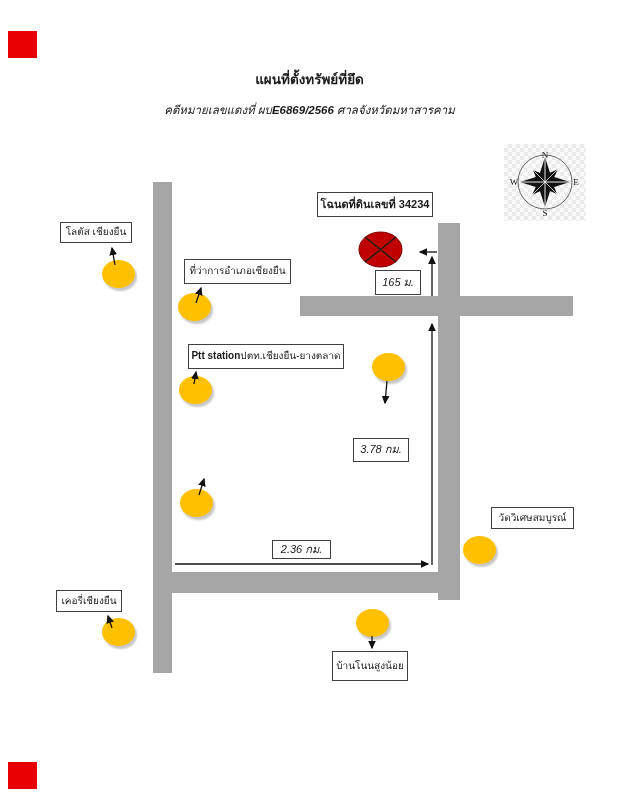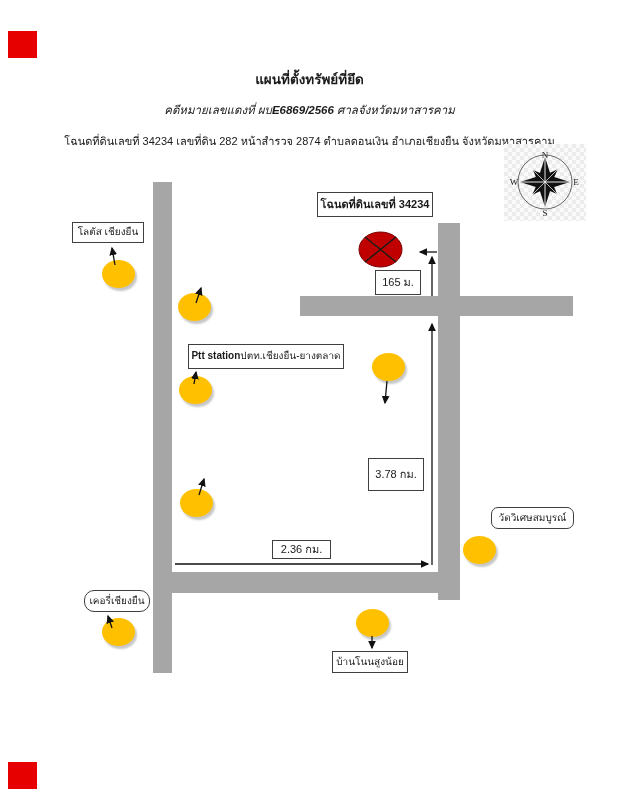--- a/index.html
+++ b/index.html
@@ -9,42 +9,41 @@
   .hdr-title{top:68px;font-size:13.5px;font-weight:bold;}
   .hdr-line{top:101px;font-size:11.5px;font-style:italic;}
   .hdr-line2{top:132px;font-size:11px;}
   .b{font-weight:bold;}
   .redact{position:absolute;left:8px;width:29px;height:27px;background:#e60000;}
   .road{position:absolute;background:#a6a6a6;}
   .lbl{position:absolute;background:#fff;border:1px solid #3f3f3f;box-sizing:border-box;
        display:flex;align-items:center;justify-content:center;text-align:center;
        font-size:10px;line-height:1.05;padding:1px 2px;white-space:nowrap;overflow:hidden;}
   .lbl-bold{font-weight:bold;font-size:11px;border-width:1.5px;}
-  .dist{font-size:11px;}
+  .dist{font-size:11px;font-style:italic;}
   .marker{position:absolute;width:33px;height:28px;background:#ffc000;border-radius:50%;
           box-shadow:2px 3px 2px rgba(130,130,130,0.45);}
   .overlay{position:absolute;left:0;top:0;pointer-events:none;}
   .compass{position:absolute;left:504px;top:144px;width:82px;height:77px;
            background-color:#fafafa;
            background-image:linear-gradient(45deg,#ececec 25%,transparent 25%,transparent 75%,#ececec 75%),
                             linear-gradient(45deg,#ececec 25%,transparent 25%,transparent 75%,#ececec 75%);
            background-size:8px 8px;background-position:0 0,4px 4px;}
   .prop{position:absolute;left:358px;top:231px;width:45px;height:37px;}
 </style>
 </head>
 <body>
 
 <div class="page">
 
   <div class="redact" style="top:31px;"></div>
   <div class="redact" style="top:762px;"></div>
 
   <div class="hdr hdr-title">แผนที่ตั้งทรัพย์ที่ยึด</div>
   <div class="hdr hdr-line"><span>คดีหมายเลขแดงที่ ผบ</span><span class="b">E6869/2566</span><span> ศาลจังหวัดมหาสารคาม</span></div>
-  <div class="hdr hdr-line2">โฉนดที่ดินเลขที่ 34234 เลขที่ดิน 282 หน้าสำรวจ 2874 ตำบลดอนเงิน อำเภอเชียงยืน จังหวัดมหาสารคาม</div>
 
   <div class="compass">
     <svg width="82" height="77" viewBox="0 0 82 77">
       <circle cx="41" cy="38" r="27" fill="none" stroke="#666" stroke-width="1"></circle>
       <polygon points="41,20 46,33 58,38 46,43 41,56 36,43 24,38 36,33" fill="#111" transform="rotate(45 41 38)"></polygon>
       <polygon points="41,13 47,32 66,38 47,44 41,63 35,44 16,38 35,32" fill="#111"></polygon>
       <line x1="41" y1="13" x2="41" y2="63" stroke="#fff" stroke-width="0.9"></line>
       <line x1="16" y1="38" x2="66" y2="38" stroke="#fff" stroke-width="0.9"></line>
       <line x1="24" y1="21" x2="58" y2="55" stroke="#fff" stroke-width="0.7"></line>
       <line x1="58" y1="21" x2="24" y2="55" stroke="#fff" stroke-width="0.7"></line>
@@ -70,32 +69,33 @@
 
   <div class="marker" style="left:102px;top:260px;"></div>
   <div class="marker" style="left:178px;top:293px;"></div>
   <div class="marker" style="left:179px;top:376px;"></div>
   <div class="marker" style="left:372px;top:353px;"></div>
   <div class="marker" style="left:180px;top:489px;"></div>
   <div class="marker" style="left:463px;top:536px;"></div>
   <div class="marker" style="left:102px;top:618px;"></div>
   <div class="marker" style="left:356px;top:609px;"></div>
 
-  <div class="lbl" style="left:72px;top:222px;width:72px;height:21px;">โลตัส เชียงยืน</div>
+  <div class="lbl" style="left:60px;top:222px;width:72px;height:21px;">โลตัส เชียงยืน</div>
+  <div class="lbl" style="left:184px;top:259px;width:107px;height:25px;">ที่ว่าการอำเภอเชียงยืน</div>
   <div class="lbl" style="left:188px;top:344px;width:156px;height:25px;">
       <span class="b">Ptt station</span>
       <span> ปตท.เชียงยืน-ยางตลาด</span>
     </div>
   <div class="lbl lbl-bold" style="left:317px;top:192px;width:116px;height:25px;">โฉนดที่ดินเลขที่ 34234</div>
   <div class="lbl dist" style="left:375px;top:270px;width:46px;height:25px;">165 ม.</div>
-  <div class="lbl dist" style="left:368px;top:438px;width:56px;height:33px;margin-top:20px;">3.78 กม.</div>
-  <div class="lbl" style="left:491px;top:507px;width:83px;height:22px;border-radius:7px;">วัดวิเศษสมบูรณ์</div>
+  <div class="lbl dist" style="left:353px;top:438px;width:56px;height:24px;">3.78 กม.</div>
+  <div class="lbl" style="left:491px;top:507px;width:83px;height:22px;">วัดวิเศษสมบูรณ์</div>
   <div class="lbl dist" style="left:272px;top:540px;width:59px;height:19px;">2.36 กม.</div>
-  <div class="lbl" style="left:84px;top:590px;width:66px;height:22px;border-radius:10px;">เคอรี่เชียงยืน</div>
-  <div class="lbl" style="left:332px;top:651px;width:76px;height:22px;">บ้านโนนสูงน้อย</div>
+  <div class="lbl" style="left:56px;top:590px;width:66px;height:22px;">เคอรี่เชียงยืน</div>
+  <div class="lbl" style="left:332px;top:651px;width:76px;height:30px;">บ้านโนนสูงน้อย</div>
 
   <svg class="overlay" width="619" height="800" viewBox="0 0 619 800">
     <defs>
       <marker id="ah" markerWidth="8" markerHeight="8" refX="5.5" refY="3" orient="auto">
         <path d="M0,0 L6.5,3 L0,6 z" fill="#111"></path>
       </marker>
     </defs>
     <line x1="115" y1="265" x2="112" y2="248" stroke="#111" stroke-width="1.3" marker-end="url(#ah)"></line>
     <line x1="196" y1="303" x2="201" y2="288" stroke="#111" stroke-width="1.3" marker-end="url(#ah)"></line>
     <line x1="194" y1="384" x2="196" y2="372" stroke="#111" stroke-width="1.3" marker-end="url(#ah)"></line>

